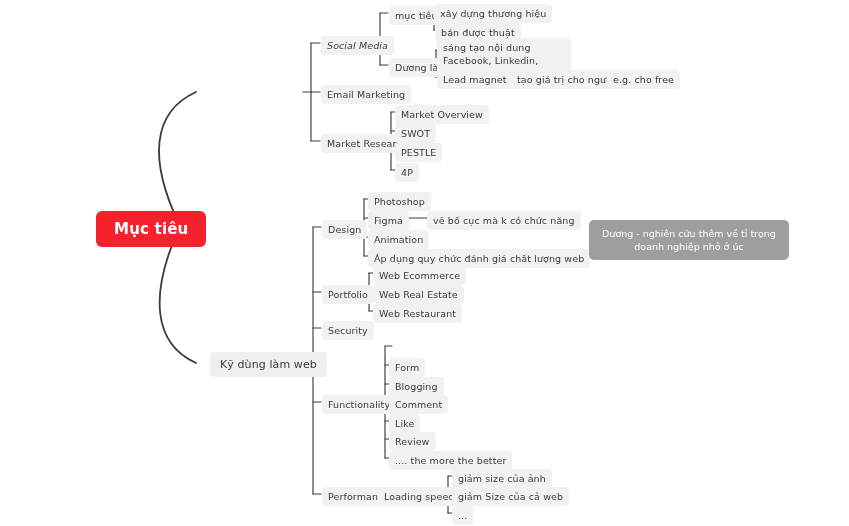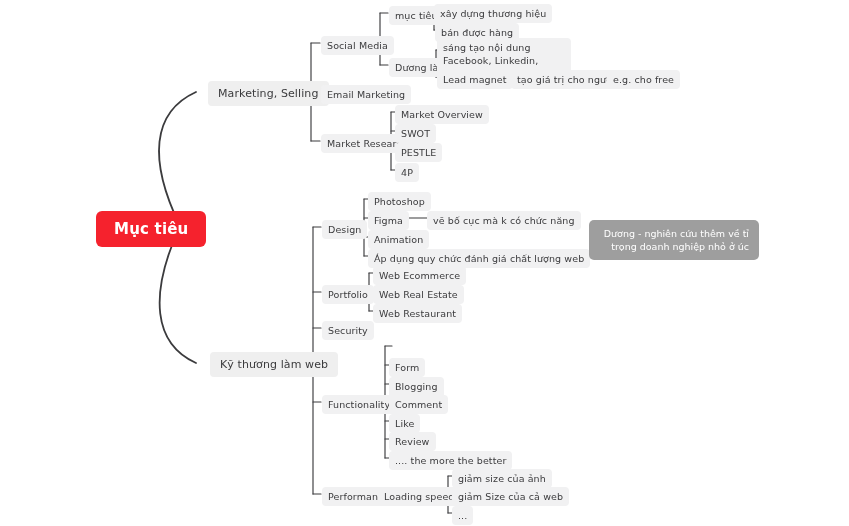--- a/index.html
+++ b/index.html
@@ -136,32 +136,31 @@
       <path d="M 440 494 L 448 494"></path>
       <path d="M 448 476 L 448 513"></path>
       <path d="M 448 476 L 455 476"></path>
       <path d="M 448 494 L 455 494"></path>
       <path d="M 448 513 L 455 513"></path>
     </g>
   </svg>
 
   <div class="root" style="left:96px;top:211px;">Mục tiêu</div>
 
-  <div class="node branch" style="left:208px;top:81px;">Marketing, Selling</div>
-  <div class="node branch" style="left:210px;top:352px;">Kỹ thương làm web</div>
-
-  <div class="node" style="left:321px;top:36px;">Social Media</div>
+  <div class="node branch" style="left:210px;top:352px;">Kỹ dùng làm web</div>
+
+  <div class="node" style="left:321px;top:36px;font-style:italic;">Social Media</div>
   <div class="node" style="left:321px;top:85px;">Email Marketing</div>
   <div class="node" style="left:321px;top:134px;">Market Research</div>
 
   <div class="node" style="left:389px;top:6px;">mục tiêu</div>
   <div class="node" style="left:389px;top:58px;">Dương làm</div>
 
   <div class="node" style="left:434px;top:4px;">xây dựng thương hiệu</div>
-  <div class="node" style="left:435px;top:23px;">bán được hàng</div>
+  <div class="node" style="left:435px;top:23px;">bán được thuật</div>
 
   <div class="node wrap" style="left:437px;top:38px;width:134px;">sáng tạo nội dung Facebook, Linkedin, Tiktok</div>
   <div class="node" style="left:437px;top:70px;">Lead magnet</div>
   <div class="node" style="left:511px;top:70px;">tạo giá trị cho người dùng</div>
   <div class="node" style="left:607px;top:70px;">e.g. cho free</div>
 
   <div class="node" style="left:395px;top:105px;">Market Overview</div>
   <div class="node" style="left:395px;top:124px;">SWOT</div>
   <div class="node" style="left:395px;top:143px;">PESTLE</div>
   <div class="node" style="left:395px;top:163px;">4P</div>
@@ -188,15 +187,15 @@
   <div class="node" style="left:389px;top:395px;">Comment</div>
   <div class="node" style="left:389px;top:414px;">Like</div>
   <div class="node" style="left:389px;top:432px;">Review</div>
   <div class="node" style="left:389px;top:451px;">.... the more the better</div>
 
   <div class="node" style="left:378px;top:487px;">Loading speed</div>
   <div class="node" style="left:452px;top:487px;">giảm Size của cả web</div>
   <div class="node" style="left:452px;top:469px;">giảm size của ảnh</div>
   <div class="node" style="left:452px;top:506px;">...</div>
 
-  <div class="note" style="left:589px;top:220px;width:170px;text-align:right;">Dương - nghiên cứu thêm về tỉ trọng doanh nghiệp nhỏ ở úc</div>
+  <div class="note" style="left:589px;top:220px;width:200px;">Dương - nghiên cứu thêm về tỉ trọng doanh nghiệp nhỏ ở úc</div>
 
 </div>
 
 </body></html>

